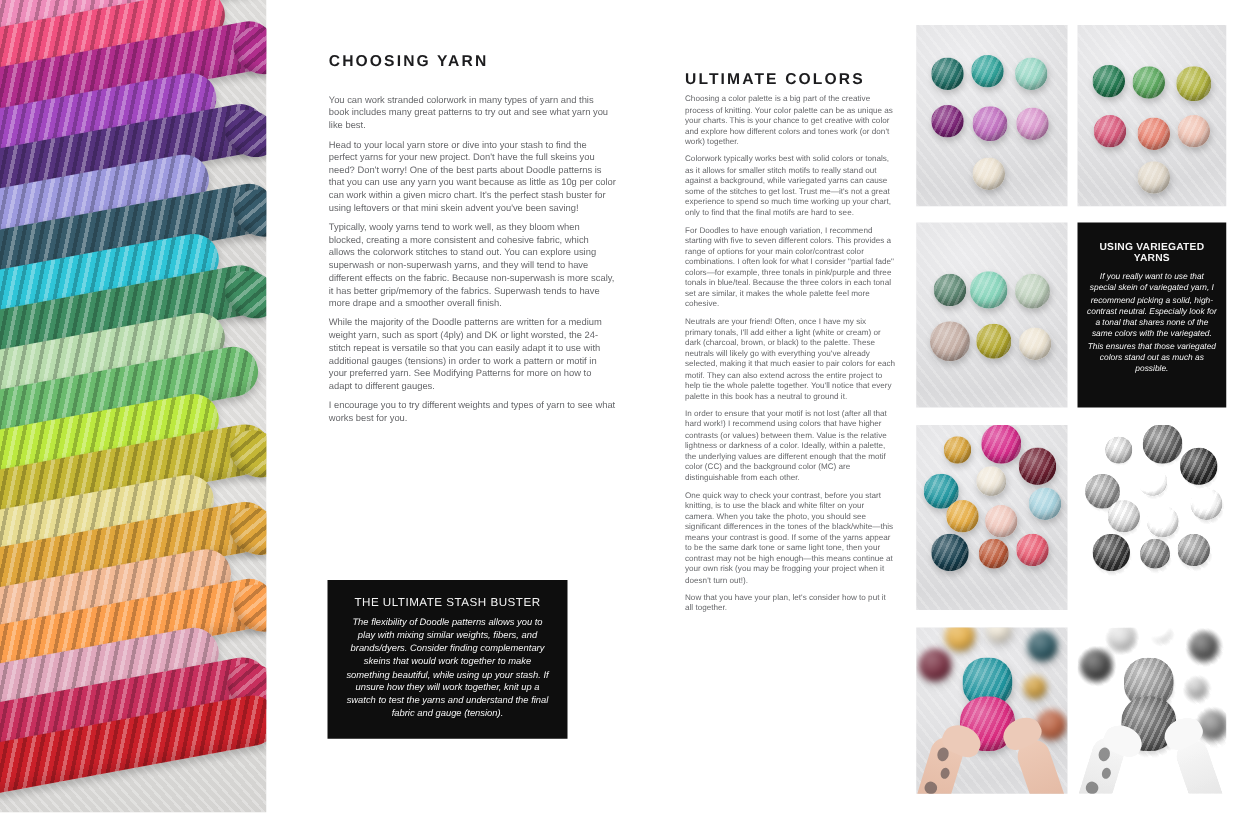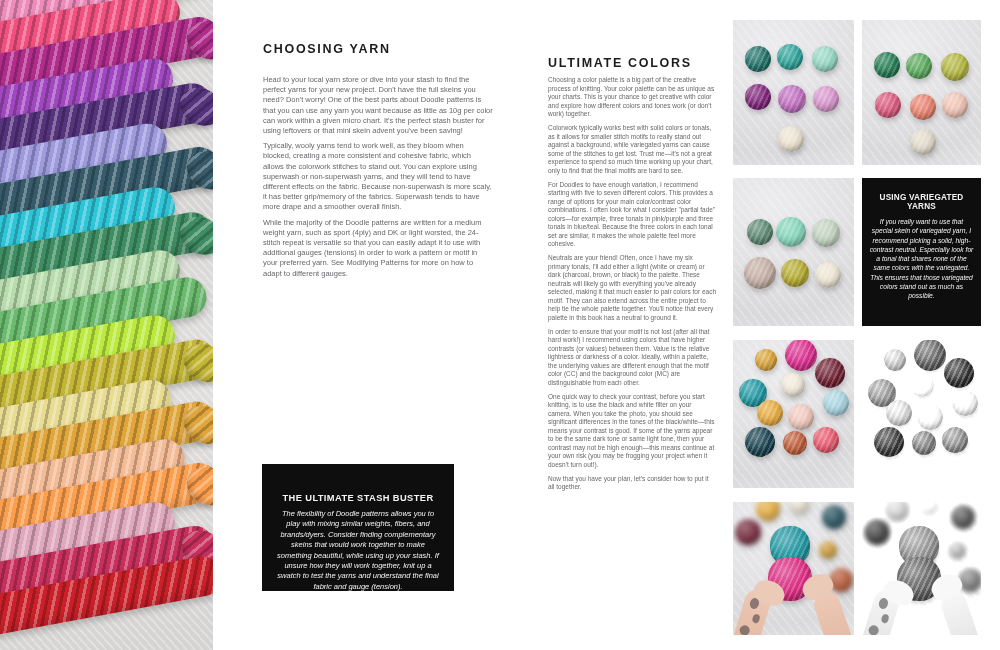--- a/index.html
+++ b/index.html
@@ -35,21 +35,21 @@
   .textcol{position:absolute;color:var(--ink-body,#66676a);}
   #colL{left:263px;top:75px;width:230px;font-size:7.5px;line-height:10.2px;}
   #colR{left:548px;top:76px;width:168px;font-size:6.5px;line-height:8.5px;}
   #colL p{margin:0 0 5px;} #colR p{margin:0 0 5.5px;}
   
   .black-box{
     position:absolute;background:var(--box-bg,#0e0e0e);color:var(--box-ink,#f4f4f4);
     text-align:center;box-sizing:border-box;
   }
   #stashBox{left:262px;top:464px;width:192px;height:127px;padding:13px 14px 0;}
-  #stashBox h2{margin:16px 0 6px;font-size:9.3px;font-weight:700;letter-spacing:.4px;}
+  #stashBox h2{margin:0 0 6px;font-size:9.3px;font-weight:400;letter-spacing:.4px;}
   #stashBox p{margin:0;font-style:italic;font-size:7.5px;line-height:10.4px;}
   #variegBox{left:862px;top:178px;width:119px;height:148px;padding:15px 7px 4px;}
   #variegBox h2{margin:0 0 6px;font-size:8.2px;font-weight:800;letter-spacing:.2px;}
   #variegBox p{margin:0;font-style:italic;font-size:6.7px;line-height:9.3px;}
   
   .photo{
     position:absolute;overflow:hidden;
     background:
       repeating-linear-gradient(52deg, rgba(255,255,255,.22) 0 2px, rgba(0,0,0,0) 2px 7px),
       radial-gradient(130% 95% at 32% 18%, #ececee 0%, #e2e2e4 45%, #d9d9db 78%, #e1e1e3 100%);
@@ -118,23 +118,25 @@
     </div>
     <div class="skein" style="top: 535px; width: 200px; background: repeating-linear-gradient(112deg, rgb(175, 131, 147) 0px, rgb(175, 131, 147) 3px, rgb(224, 168, 189) 3px, rgb(224, 168, 189) 7px, rgb(233, 194, 209) 7px, rgb(233, 194, 209) 10px, rgb(224, 168, 189) 10px, rgb(224, 168, 189) 14px);"></div>
     <div class="skein" style="top: 566px; width: 240px; background: repeating-linear-gradient(112deg, rgb(155, 37, 73) 0px, rgb(155, 37, 73) 3px, rgb(199, 47, 93) 3px, rgb(199, 47, 93) 7px, rgb(216, 109, 142) 7px, rgb(216, 109, 142) 10px, rgb(199, 47, 93) 10px, rgb(199, 47, 93) 14px);">
       <div class="curl" style="background: repeating-linear-gradient(112deg, rgb(155, 37, 73) 0px, rgb(155, 37, 73) 3px, rgb(199, 47, 93) 3px, rgb(199, 47, 93) 7px, rgb(216, 109, 142) 7px, rgb(216, 109, 142) 10px, rgb(199, 47, 93) 10px, rgb(199, 47, 93) 14px);"></div>
     </div>
     <div class="skein" style="top: 598px; width: 248px; background: repeating-linear-gradient(112deg, rgb(158, 25, 32) 0px, rgb(158, 25, 32) 3px, rgb(202, 32, 41) 3px, rgb(202, 32, 41) 7px, rgb(218, 99, 105) 7px, rgb(218, 99, 105) 10px, rgb(202, 32, 41) 10px, rgb(202, 32, 41) 14px);"></div>
   </div>
 
 <h1 class="page-heading" id="headL">CHOOSING YARN</h1>
 <div class="textcol" id="colL">
+  <p>You can work stranded colorwork in many types of yarn and this book includes many great patterns to try out and see what yarn you like best.</p>
   <p>Head to your local yarn store or dive into your stash to find the perfect yarns for your new project. Don't have the full skeins you need? Don't worry! One of the best parts about Doodle patterns is that you can use any yarn you want because as little as 10g per color can work within a given micro chart. It's the perfect stash buster for using leftovers or that mini skein advent you've been saving!</p>
   <p>Typically, wooly yarns tend to work well, as they bloom when blocked, creating a more consistent and cohesive fabric, which allows the colorwork stitches to stand out. You can explore using superwash or non-superwash yarns, and they will tend to have different effects on the fabric. Because non-superwash is more scaly, it has better grip/memory of the fabrics. Superwash tends to have more drape and a smoother overall finish.</p>
   <p>While the majority of the Doodle patterns are written for a medium weight yarn, such as sport (4ply) and DK or light worsted, the 24-stitch repeat is versatile so that you can easily adapt it to use with additional gauges (tensions) in order to work a pattern or motif in your preferred yarn. See Modifying Patterns for more on how to adapt to different gauges.</p>
+  <p>I encourage you to try different weights and types of yarn to see what works best for you.</p>
 </div>
 <div class="black-box" id="stashBox">
   <h2>THE ULTIMATE STASH BUSTER</h2>
   <p>The flexibility of Doodle patterns allows you to play with mixing similar weights, fibers, and brands/dyers. Consider finding complementary skeins that would work together to make something beautiful, while using up your stash. If unsure how they will work together, knit up a swatch to test the yarns and understand the final fabric and gauge (tension).</p>
 </div>
 
 <h1 class="page-heading" id="headR">ULTIMATE COLORS</h1>
 <div class="textcol" id="colR">
   <p>Choosing a color palette is a big part of the creative process of knitting. Your color palette can be as unique as your charts. This is your chance to get creative with color and explore how different colors and tones work (or don't work) together.</p>
   <p>Colorwork typically works best with solid colors or tonals, as it allows for smaller stitch motifs to really stand out against a background, while variegated yarns can cause some of the stitches to get lost. Trust me—it's not a great experience to spend so much time working up your chart, only to find that the final motifs are hard to see.</p>

